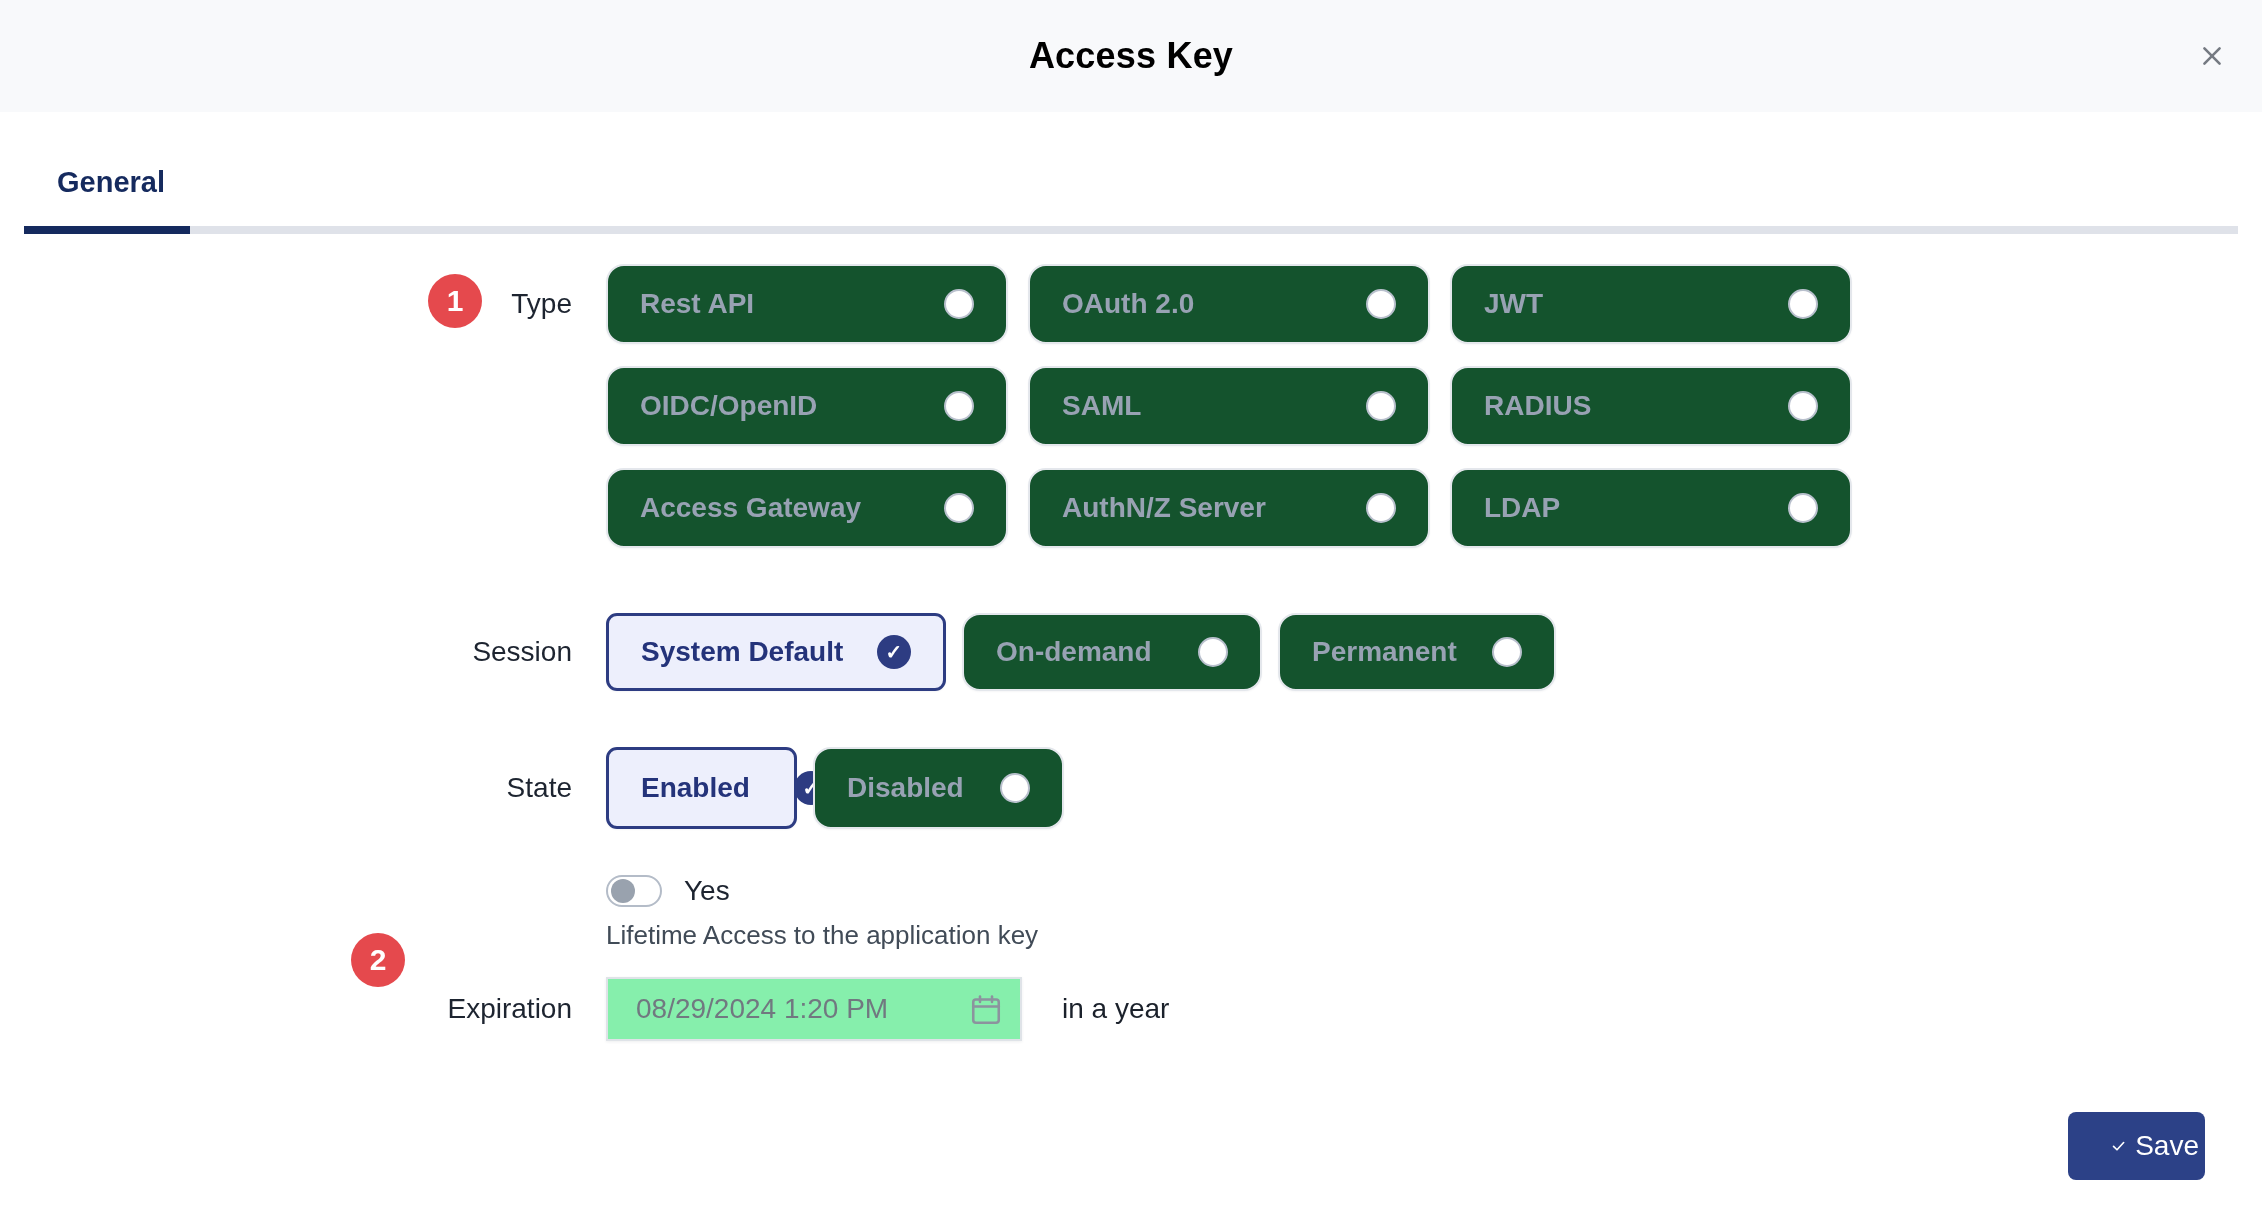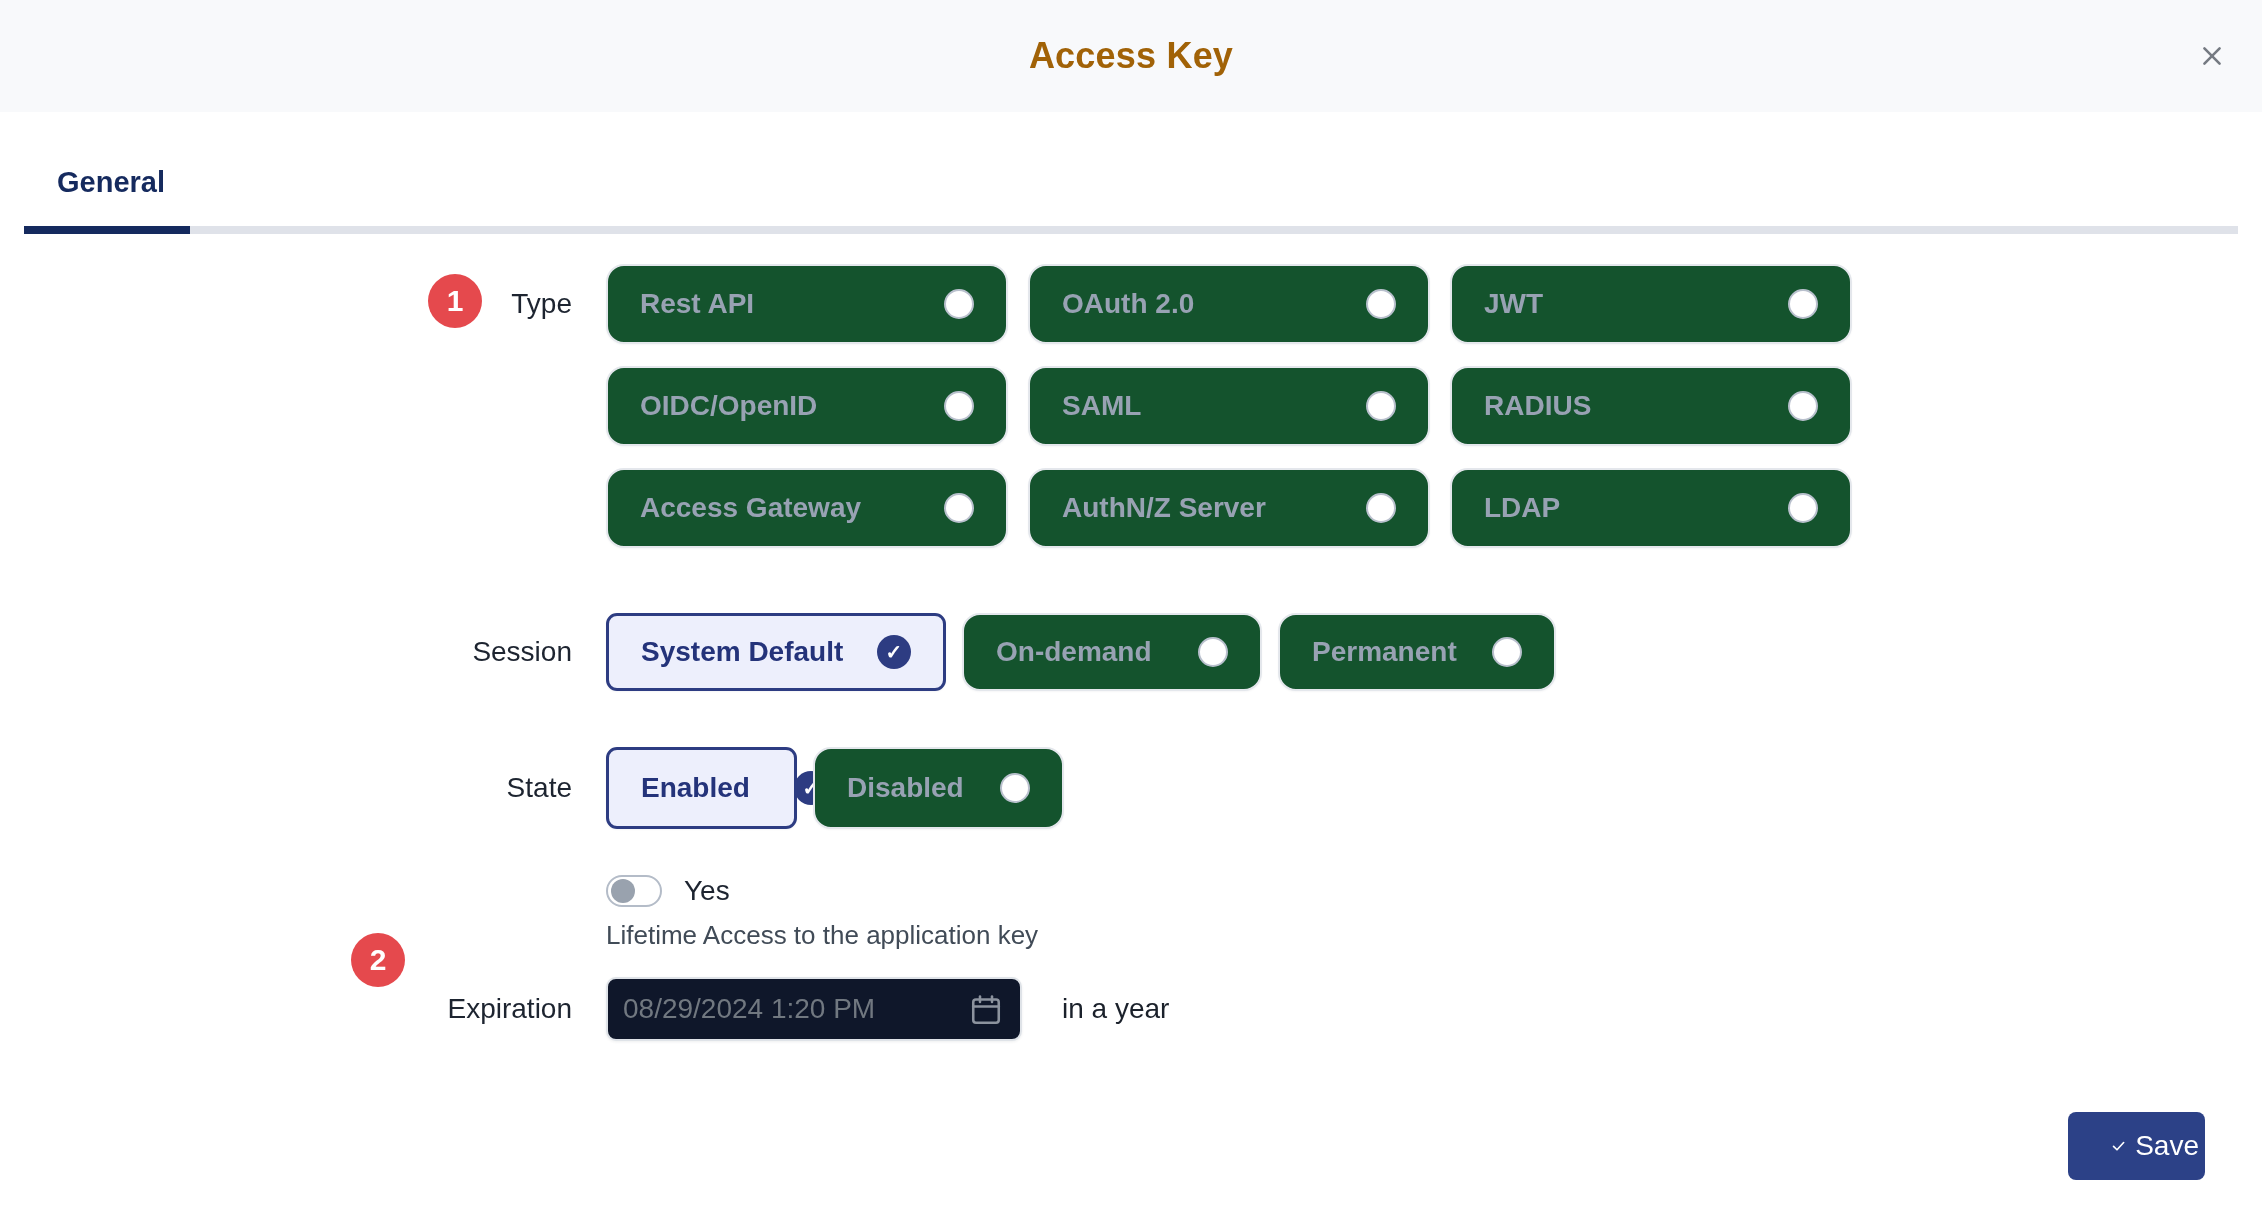--- a/index.html
+++ b/index.html
@@ -5,21 +5,21 @@
   html,body{margin:0;padding:0;}
   body{
     width:2262px;height:1232px;background:#ffffff;overflow:hidden;
     font-family:"Liberation Sans", sans-serif;color:#1d2430;position:relative;
   }
   
   .modal-header{
     position:absolute;top:0;left:0;width:2262px;height:112px;
     background:#f8f9fb;display:flex;align-items:center;justify-content:center;
   }
-  .modal-title{font-size:36px;font-weight:700;color:#a16207;letter-spacing:.2px;}
+  .modal-title{font-size:36px;font-weight:700;color:#000000;letter-spacing:.2px;}
   .close-btn{
     position:absolute;top:28px;right:22px;width:56px;height:56px;
     display:flex;align-items:center;justify-content:center;cursor:pointer;
   }
   
   .tab-label{
     position:absolute;top:166px;left:57px;font-size:29px;font-weight:700;color:#152a5e;
   }
   .tab-track{
     position:absolute;top:226px;left:24px;width:2214px;height:8px;background:#dfe2e9;
@@ -74,23 +74,23 @@
     border:2px solid #b4bcc8;position:relative;cursor:pointer;flex-shrink:0;
   }
   .toggle-knob{
     position:absolute;left:3px;top:2px;width:24px;height:24px;border-radius:50%;background:#99a2ae;
   }
   .toggle-text{margin-left:22px;font-size:28px;color:#1d2430;}
   .help-text{margin-top:13px;font-size:26px;color:#414b57;}
   
   .exp-line{display:flex;align-items:center;}
   .date-input{
-    box-sizing:border-box;width:416px;height:64px;border:2px solid #dfe3e8;border-radius:10px;
-    background:#0f172a;font-family:"Liberation Sans",sans-serif;font-size:28px;color:#717880;
-    padding:0 64px 0 15px;box-shadow:0 1px 3px rgba(16,24,40,.07);outline:none;
+    box-sizing:border-box;width:416px;height:64px;border:2px solid #dfe3e8;border-radius:0;
+    background:#86efac;font-family:"Liberation Sans",sans-serif;font-size:28px;color:#717880;
+    padding:0 64px 0 28px;box-shadow:0 1px 3px rgba(16,24,40,.07);outline:none;
   }
   .cal-icon{position:absolute;left:362px;top:15px;pointer-events:none;}
   .exp-hint{margin-left:40px;font-size:28px;color:#1b212b;}
   
   .save-btn{
     position:absolute;top:1112px;right:57px;width:137px;height:68px;border-radius:8px;
     background:#2c4187;color:#ffffff;display:flex;align-items:center;justify-content:center;
     gap:9px;font-size:28px;font-weight:500;cursor:pointer;border:none;padding-left:43px;
   }
 </style>

